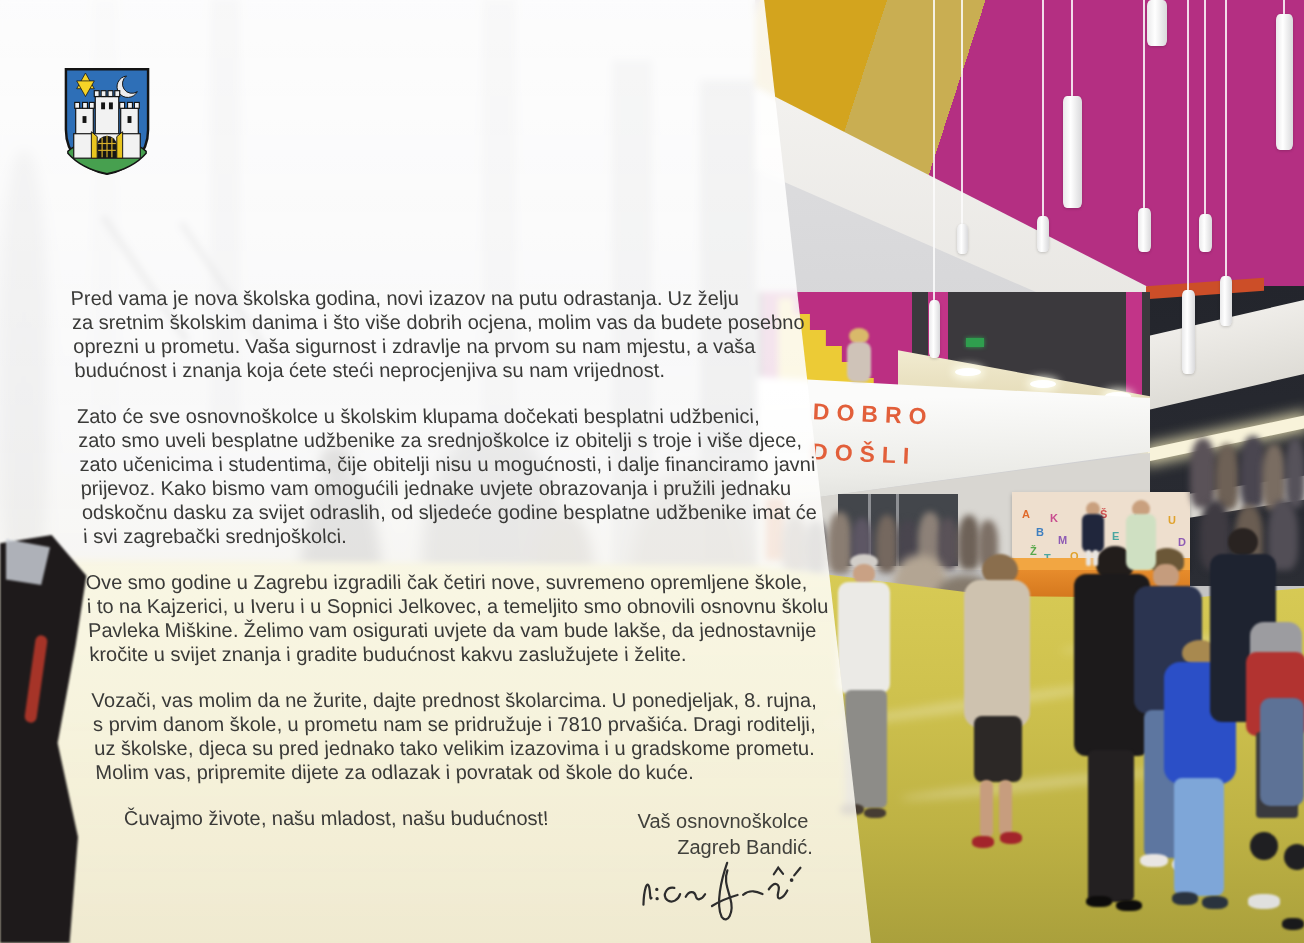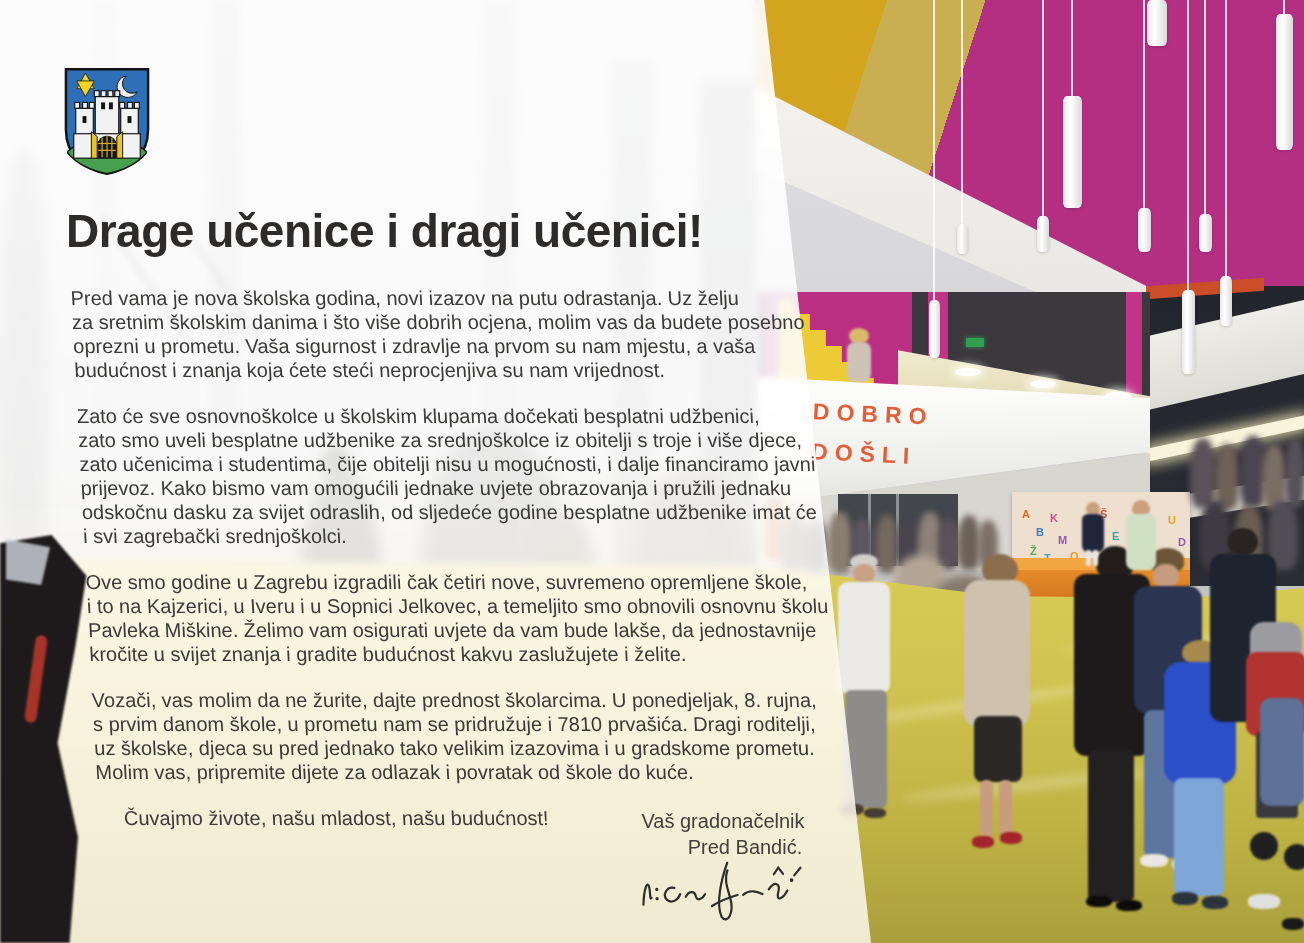--- a/index.html
+++ b/index.html
@@ -304,21 +304,20 @@
         <line x1="41" y1="74" x2="41" y2="94"></line>
           <line x1="46" y1="72" x2="46" y2="94"></line>
           <line x1="51" y1="74" x2="51" y2="94"></line>
         <line x1="37" y1="80" x2="55" y2="80"></line>
           <line x1="37" y1="87" x2="55" y2="87"></line>
       </g>
       <polygon points="30,68 36,73 36,95 30,95" fill="#e9c51f" stroke="#141414" stroke-width="1"></polygon>
       <polygon points="62,68 56,73 56,95 62,95" fill="#e9c51f" stroke="#141414" stroke-width="1"></polygon>
     </svg>
 
-    <h1 class="abs heading">Drage učenice i dragi učenici!</h1>
 
     <div class="abs paras" id="paras">
         <p>Pred vama je nova školska godina, novi izazov na putu odrastanja. Uz želju
 za sretnim školskim danima i što više dobrih ocjena, molim vas da budete posebno
 oprezni u prometu. Vaša sigurnost i zdravlje na prvom su nam mjestu, a vaša
 budućnost i znanja koja ćete steći neprocjenjiva su nam vrijednost.</p>
         <p>Zato će sve osnovnoškolce u školskim klupama dočekati besplatni udžbenici,
 zato smo uveli besplatne udžbenike za srednjoškolce iz obitelji s troje i više djece,
 zato učenicima i studentima, čije obitelji nisu u mogućnosti, i dalje financiramo javni
 prijevoz. Kako bismo vam omogućili jednake uvjete obrazovanja i pružili jednaku
@@ -329,22 +328,22 @@
 Pavleka Miškine. Želimo vam osigurati uvjete da vam bude lakše, da jednostavnije
 kročite u svijet znanja i gradite budućnost kakvu zaslužujete i želite.</p>
         <p>Vozači, vas molim da ne žurite, dajte prednost školarcima. U ponedjeljak, 8. rujna,
 s prvim danom škole, u prometu nam se pridružuje i 7810 prvašića. Dragi roditelji,
 uz školske, djeca su pred jednako tako velikim izazovima i u gradskome prometu.
 Molim vas, pripremite dijete za odlazak i povratak od škole do kuće.</p>
         <p style="margin-left: 26px;">Čuvajmo živote, našu mladost, našu budućnost!</p>
       </div>
 
     <div class="abs sig">
-      <div>Vaš gradonačelnik</div>
-      <div class="signame">Pred Bandić.</div>
+      <div>Vaš osnovnoškolce</div>
+      <div class="signame">Zagreb Bandić.</div>
     </div>
   </div>
 
   <svg class="sigscript" width="185" height="78" viewBox="0 0 200 80" fill="none" stroke="#2d2d2d" stroke-width="2.4" stroke-linecap="round">
     <path d="M14,54 C15,38 19,26 21,36 C22,42 21,50 23,47"></path>
     <circle cx="29" cy="38" r="1.8" fill="#2d2d2d" stroke="none"></circle>
     <circle cx="29" cy="48" r="1.8" fill="#2d2d2d" stroke="none"></circle>
     <path d="M48,37 C40,35 34,44 40,50 C45,54 52,50 54,44"></path>
     <path d="M60,47 C64,40 70,41 71,47 C72,52 77,51 81,45"></path>
     <path d="M106,12 C99,30 92,56 98,70 C104,79 112,66 108,50 C105,38 102,30 106,20"></path>

